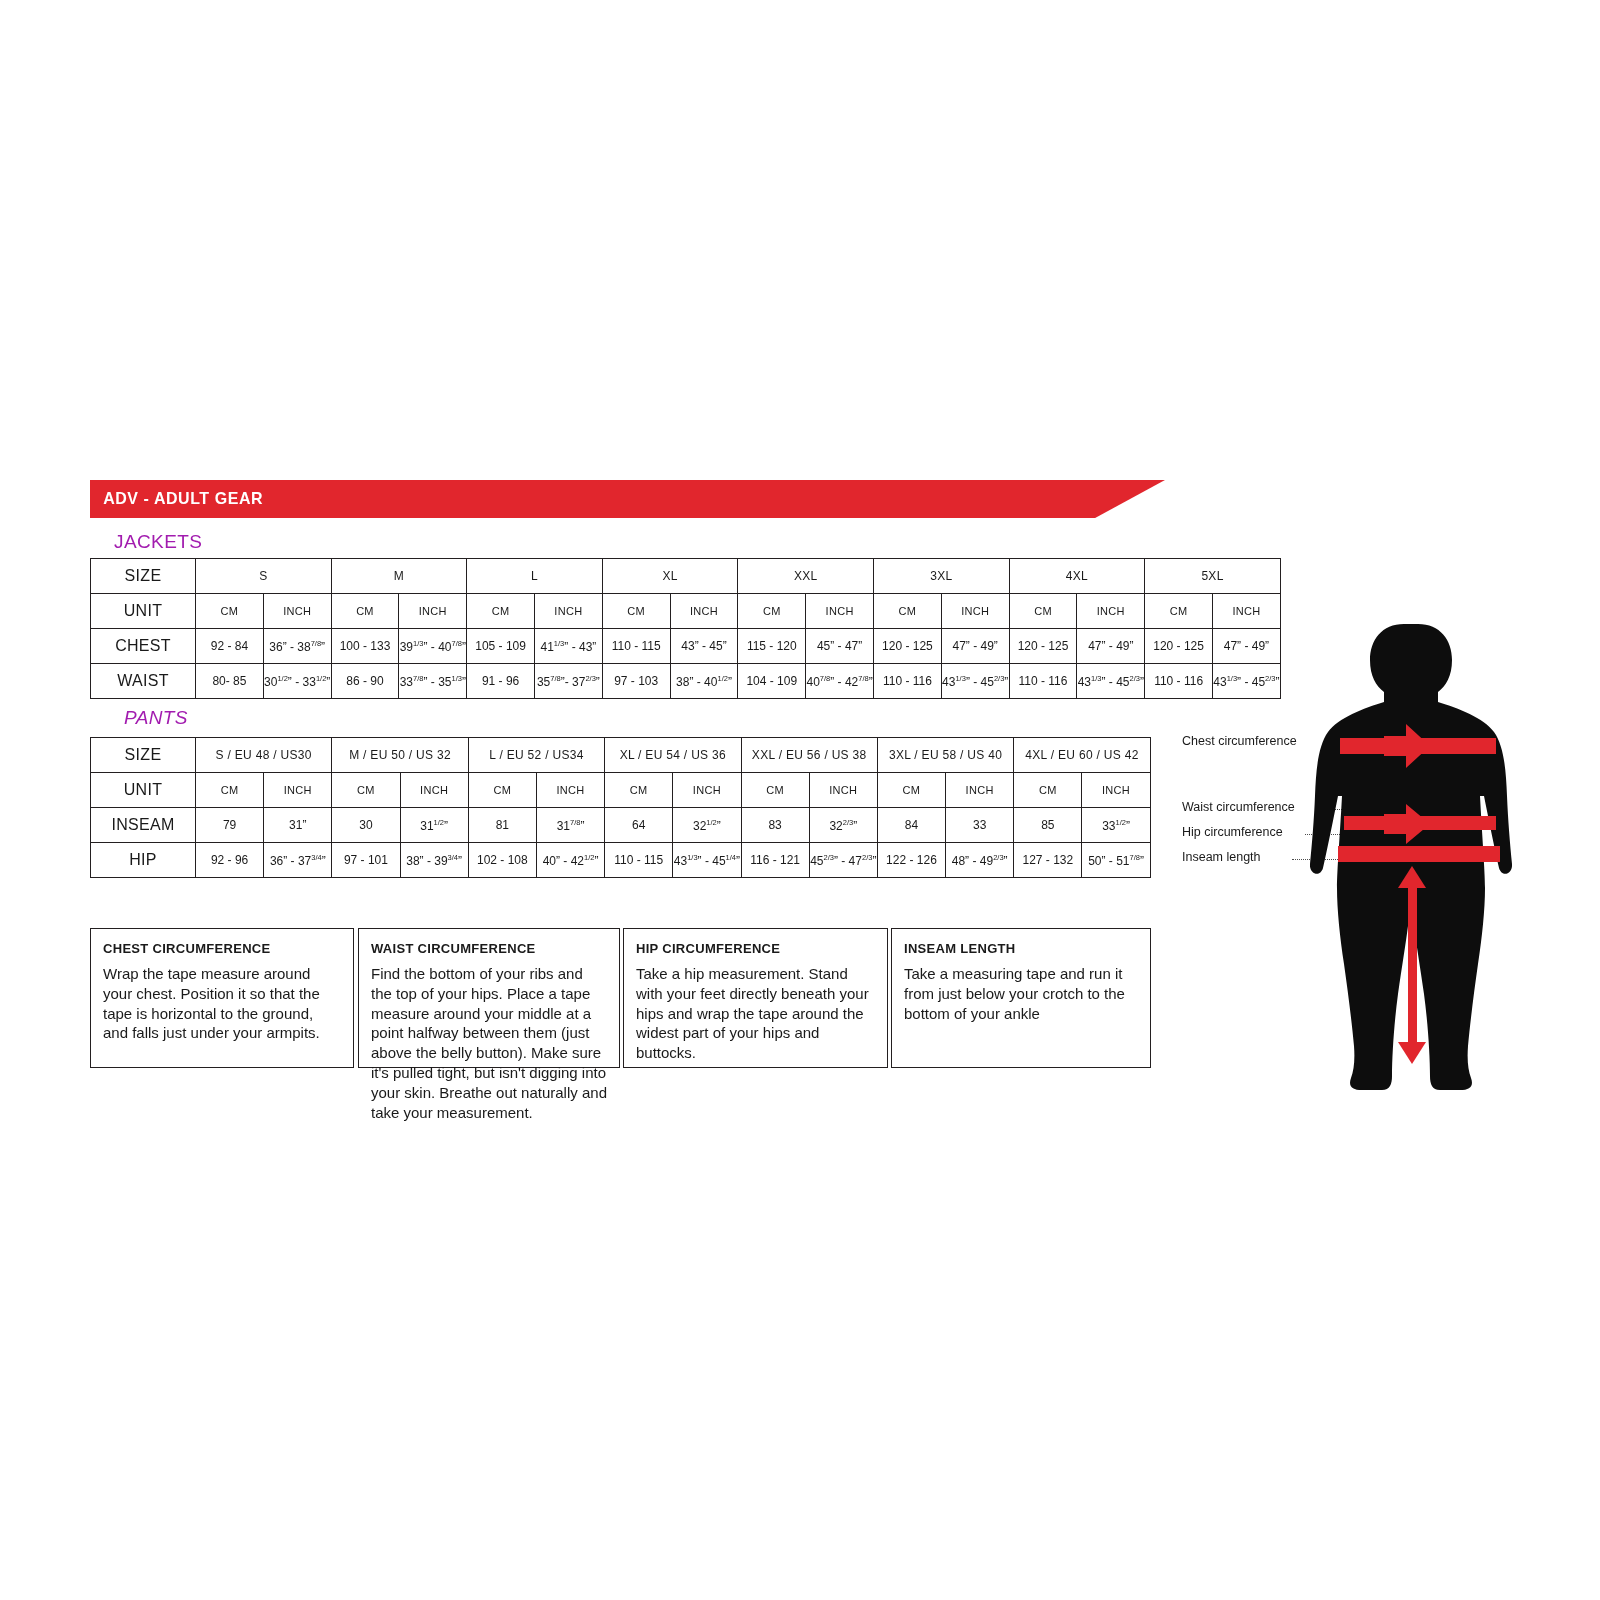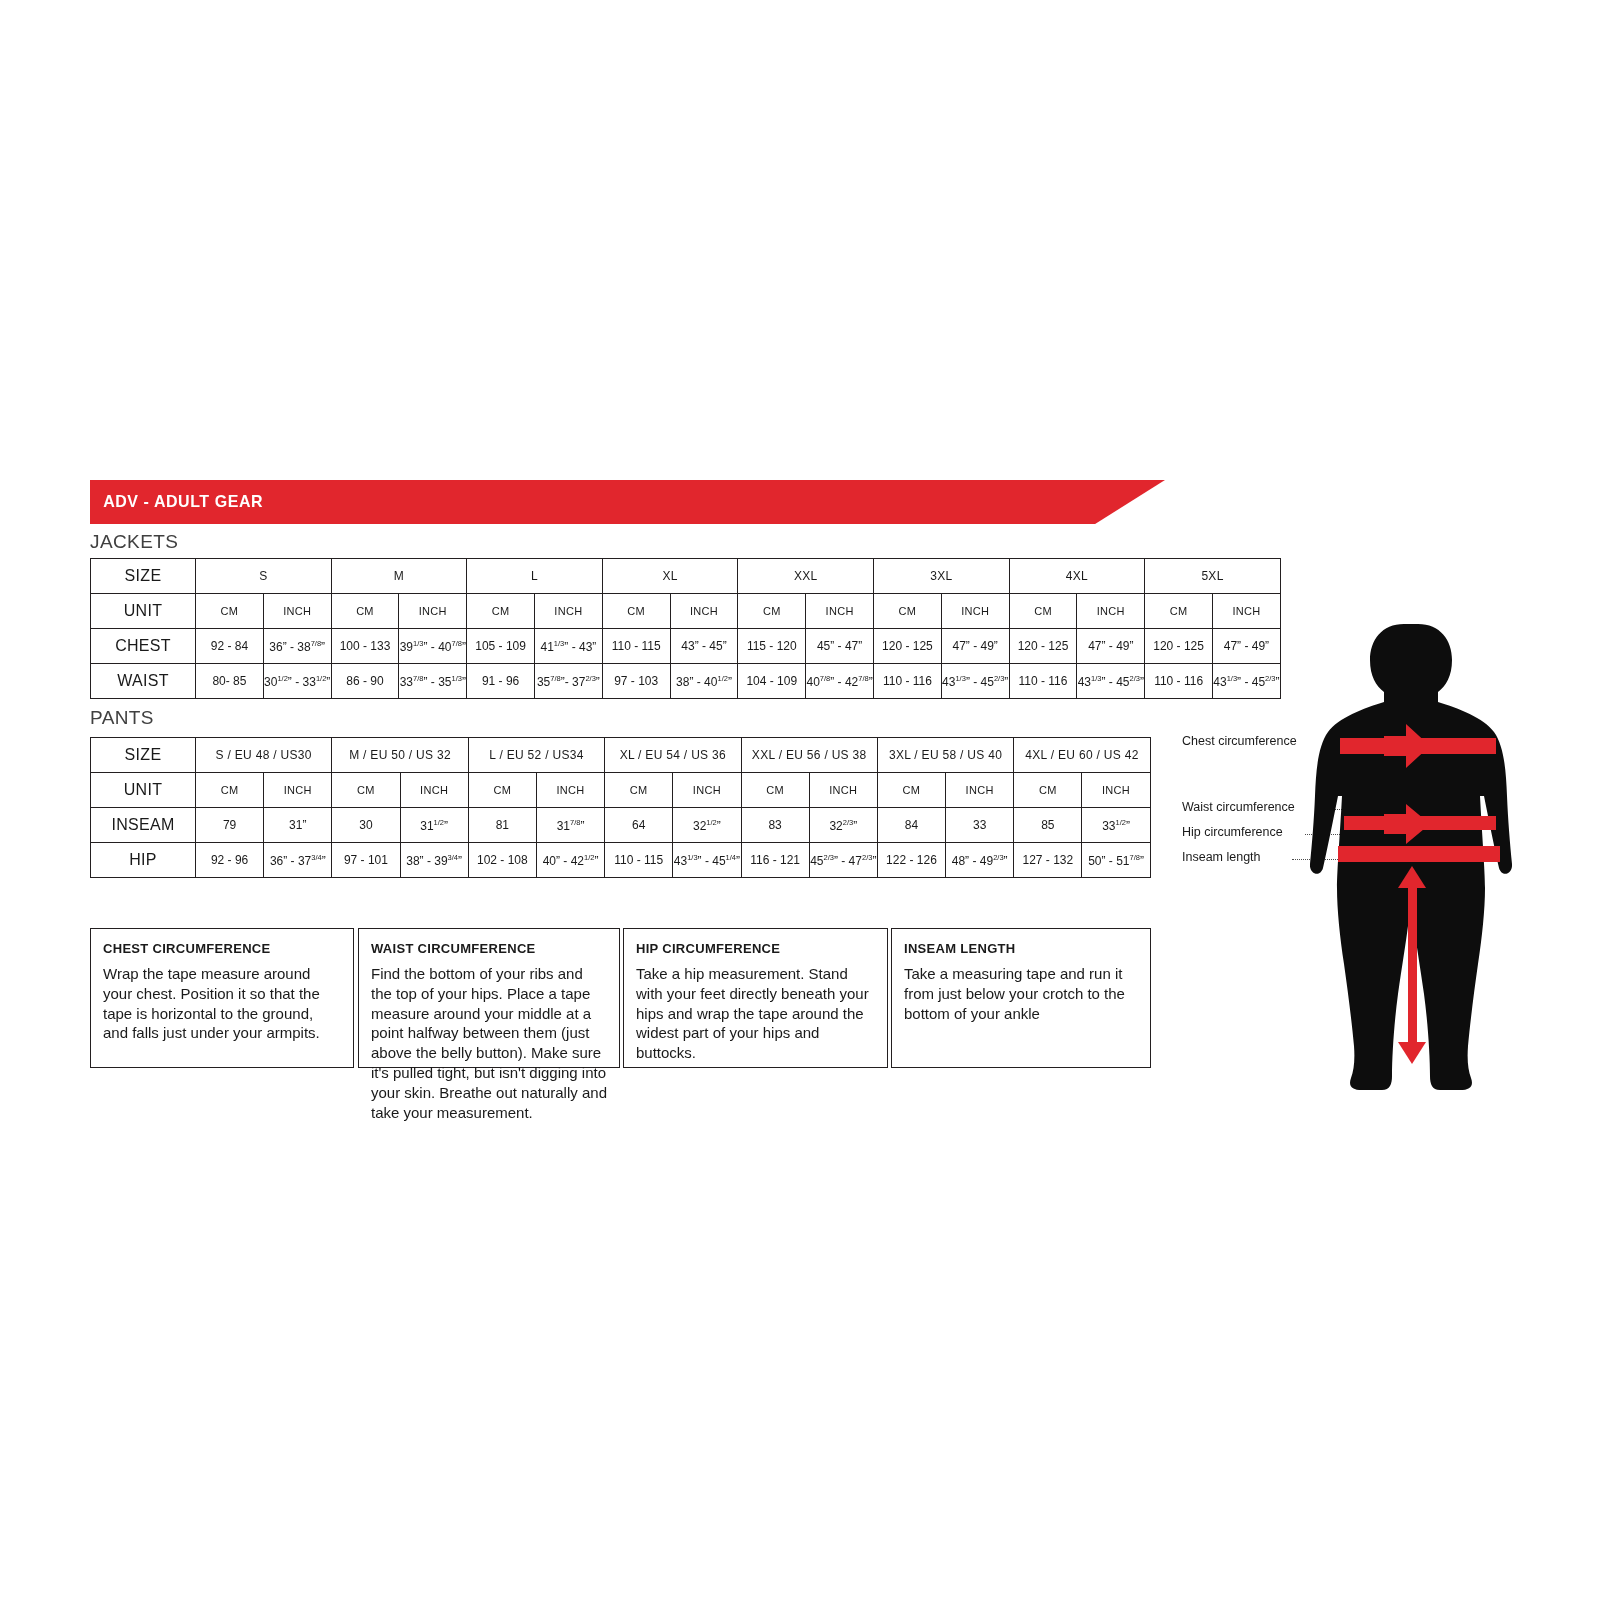--- a/index.html
+++ b/index.html
@@ -22,46 +22,47 @@
     width: 1600px;
     height: 1600px;
   }
 
   
   .banner {
     position: absolute;
     left: 90px;
     top: 480px;
     width: 1075px;
-    height: 44px;
+    height: 38px;
     background: #e1262d;
     clip-path: polygon(0 0, 100% 0, 93.5% 100%, 0 100%);
     display: flex;
     align-items: center;
   }
   .banner-title {
     color: #ffffff;
     font-size: 17px;
     font-weight: bold;
     letter-spacing: 0.6px;
     padding-left: 14px;
     transform: scaleX(0.94);
     transform-origin: left center;
   }
 
   
   .section-heading {
     position: absolute;
     font-size: 19px;
     letter-spacing: 0.4px;
-    color: #404040;
+    color: #a21caf;
     font-weight: normal;
+    margin-left: 24px;
   }
   #jackets-heading { left: 90px; top: 531px; }
-  #pants-heading   { left: 90px; top: 707px; }
+  #pants-heading   { left: 100px; top: 707px; font-style: italic; }
 
   
   table.size-table {
     position: absolute;
     border-collapse: collapse;
     table-layout: fixed;
     font-size: 11px;
   }
   table.size-table td, table.size-table th {
     border: 1px solid #231f20;

